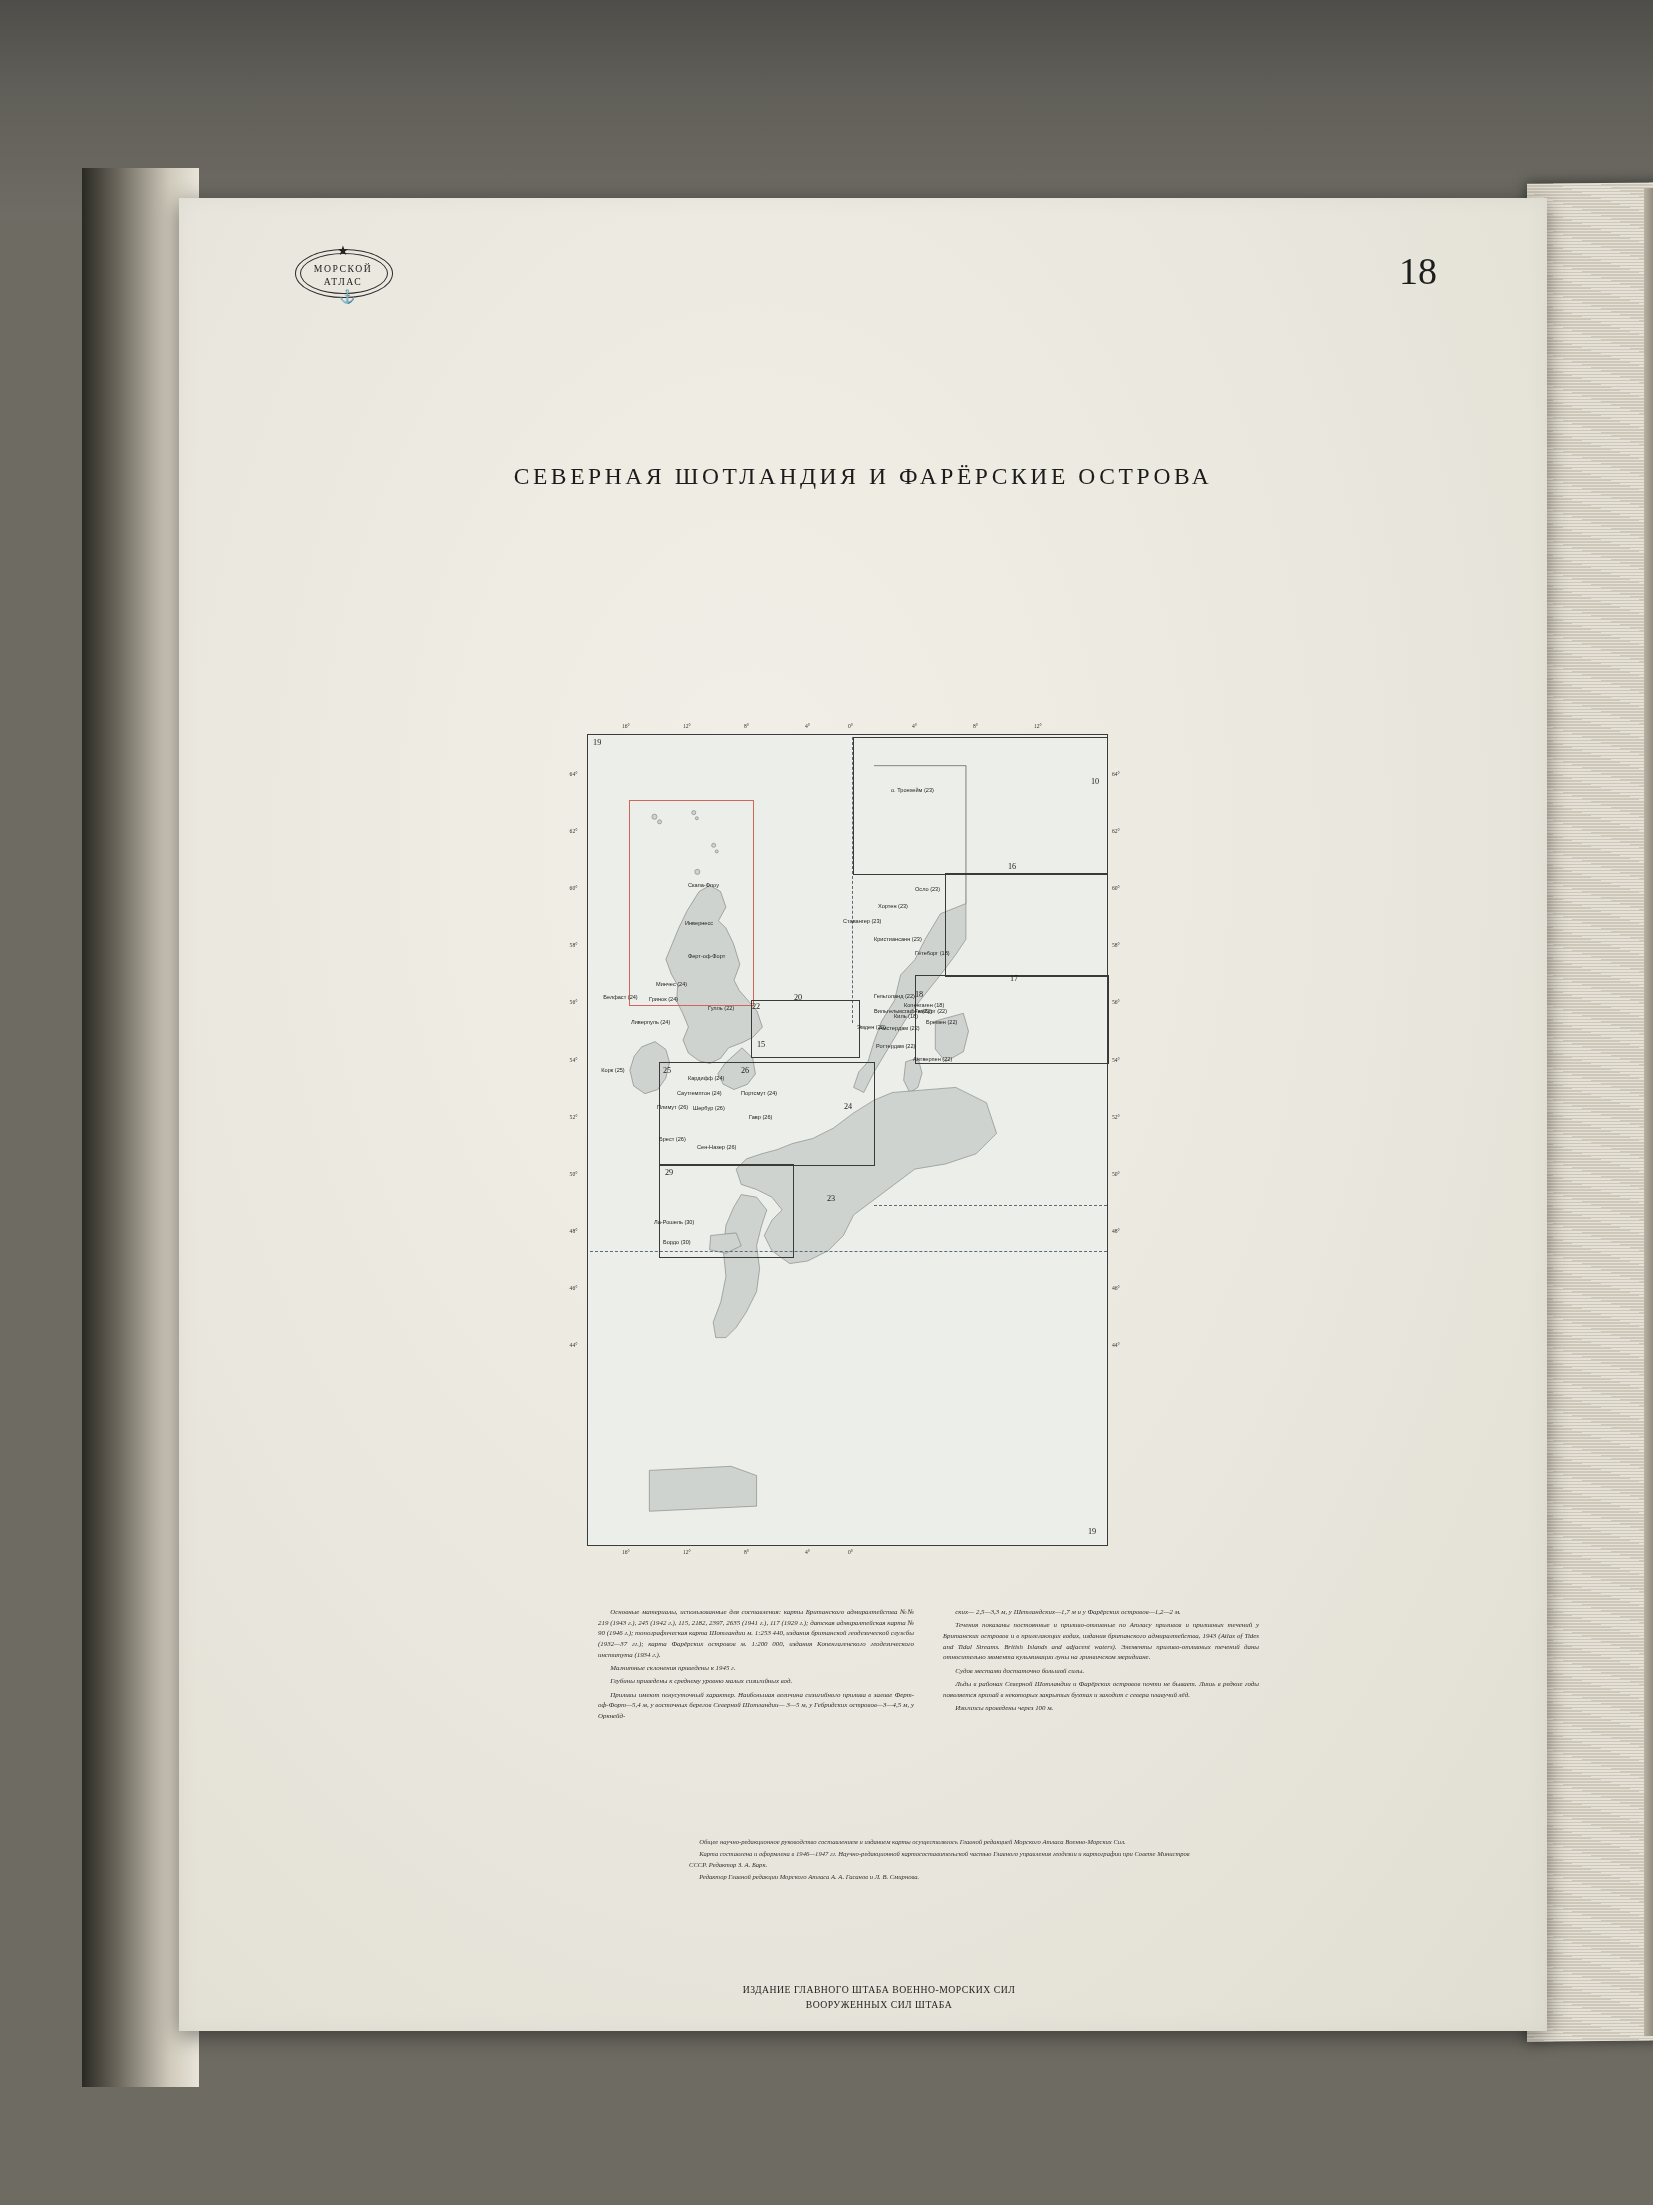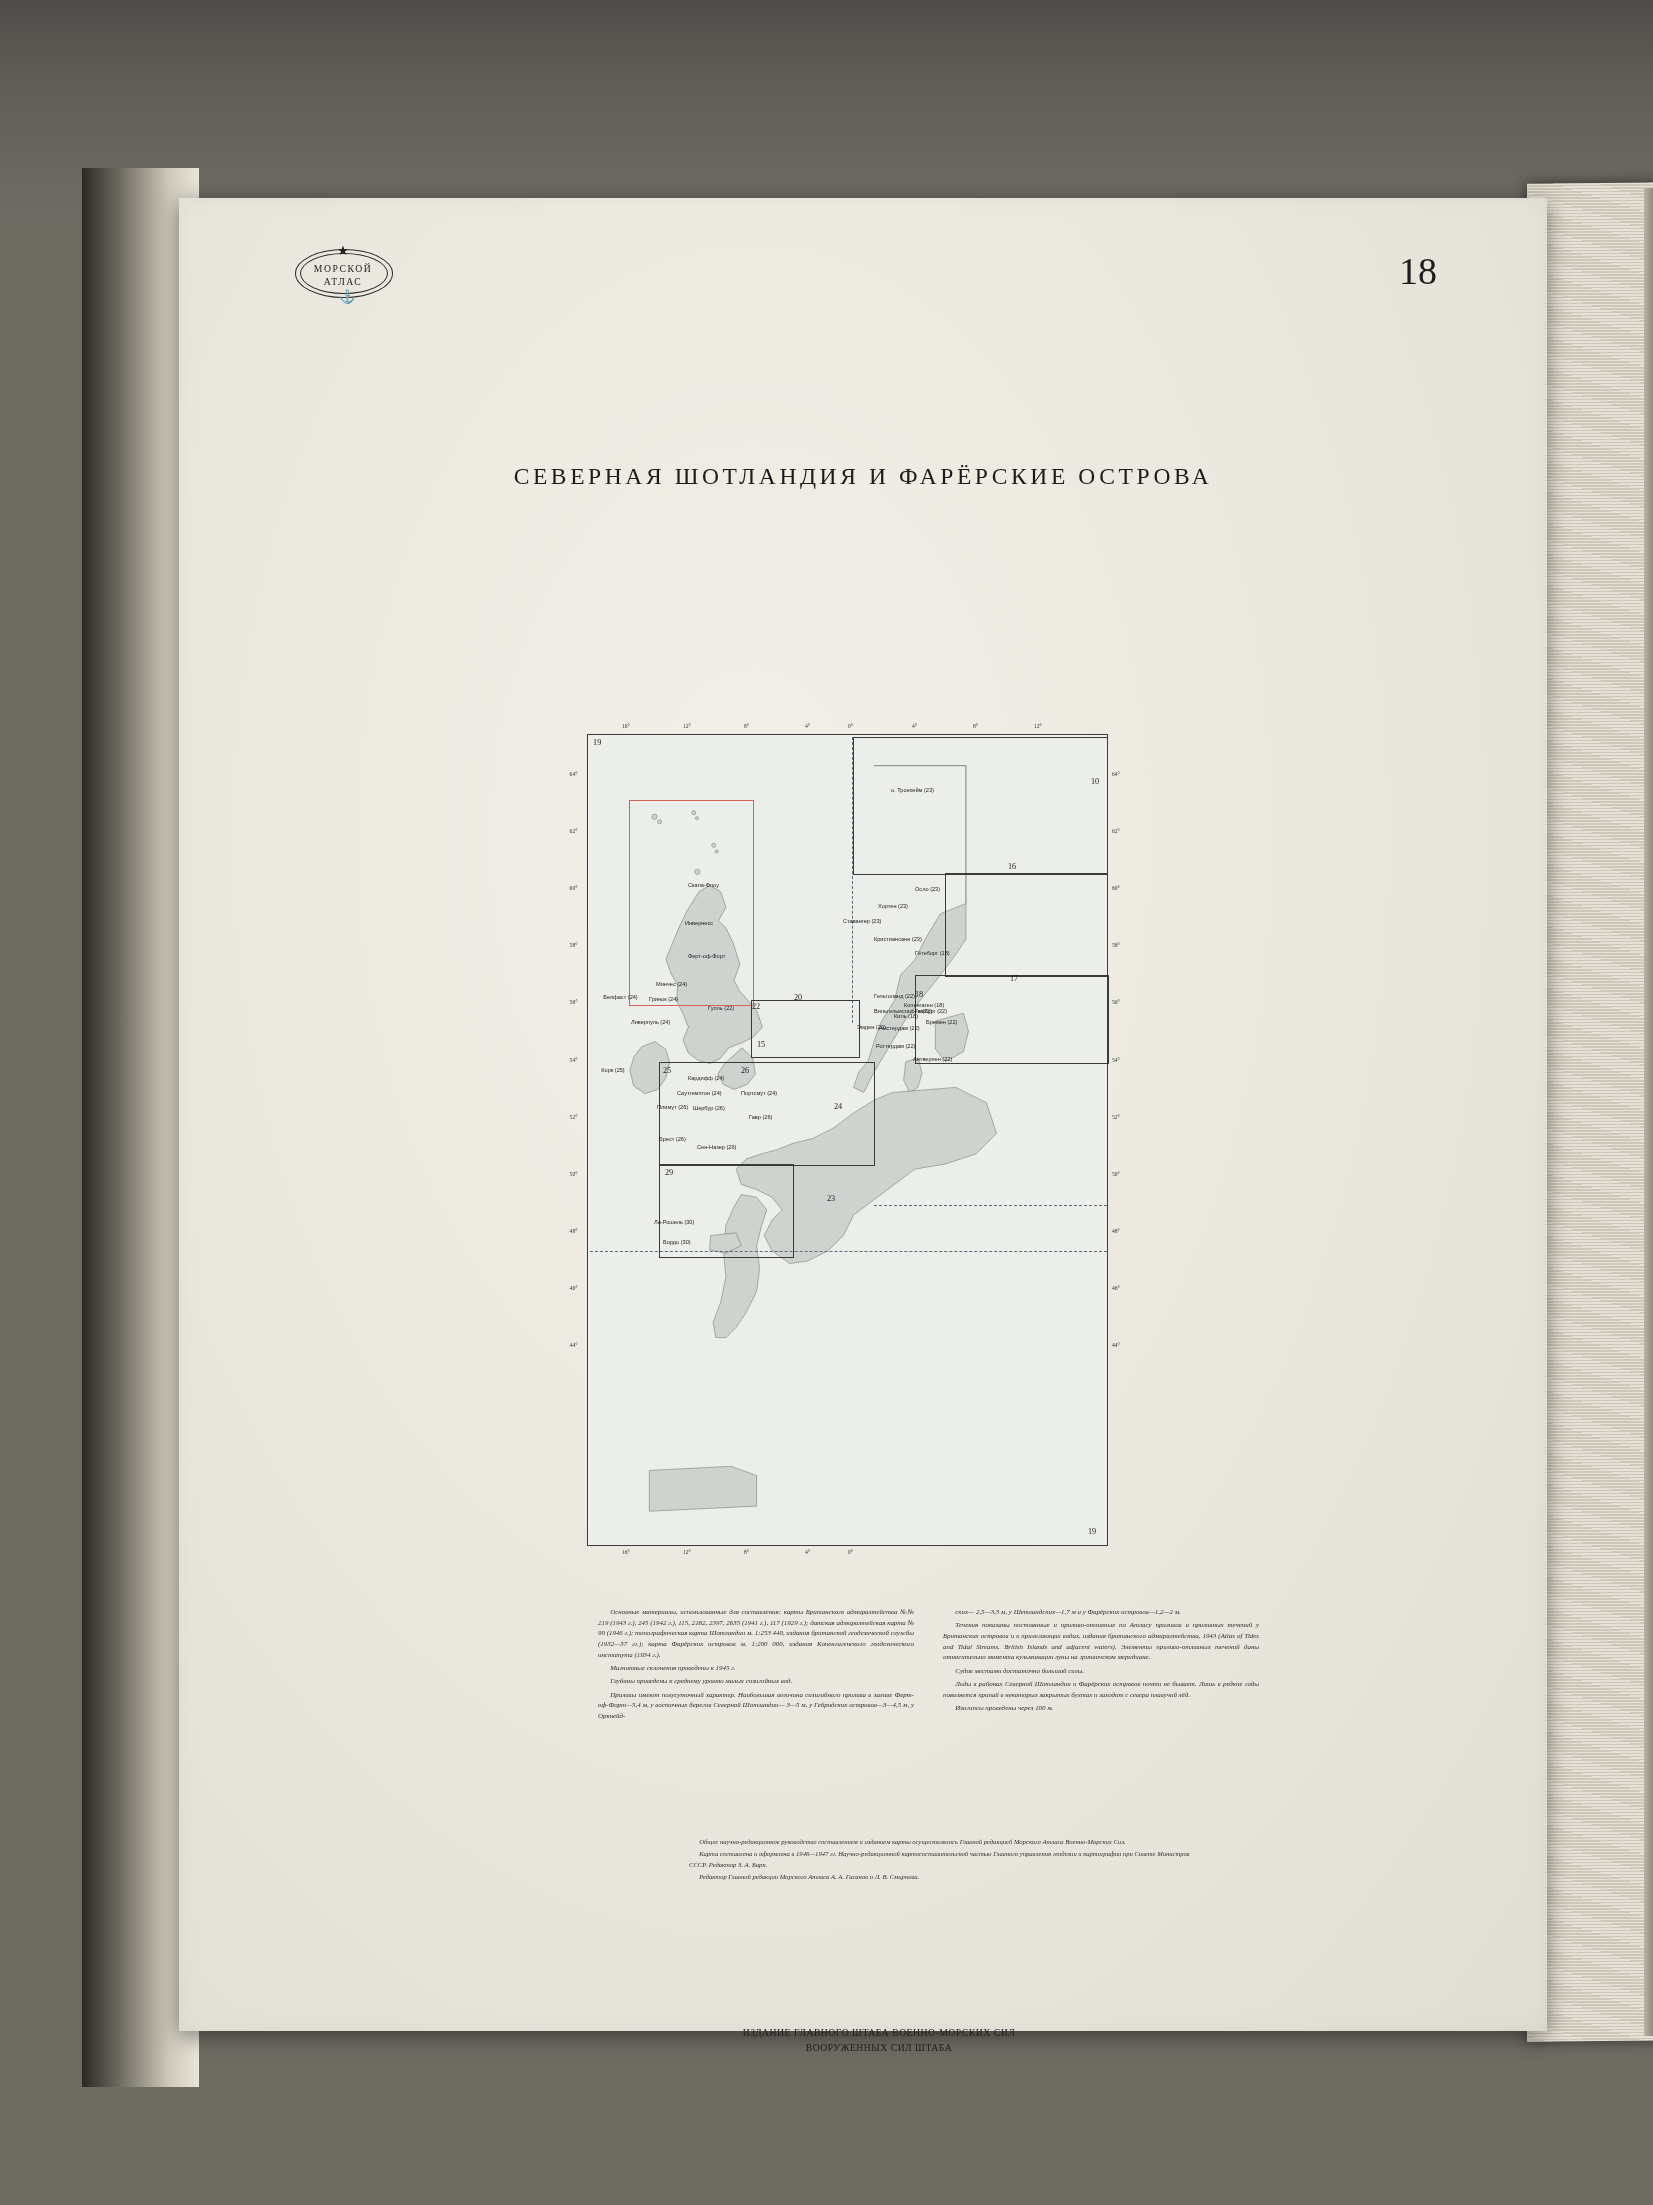--- a/index.html
+++ b/index.html
@@ -57,21 +57,21 @@
   .sheetbox{position:absolute;border:0.5px solid #3a3a38;}
   .dashv{position:absolute;border-left:1px dashed #5a6a7a;}
   .dashh{position:absolute;border-top:1px dashed #5a6a7a;}
 
   
   .notes{position:absolute;left:419px;top:1409px;width:669px;display:flex;gap:29px;}
   .col{width:316px;font-size:6.9px;line-height:1.55;color:#2a2a2a;font-style:italic;font-family:"Liberation Serif",serif;text-align:justify;}
   .col p{margin:0 0 2.6px 0;text-indent:12.3px;}
   .credits{position:absolute;left:510px;top:1639px;width:510px;font-size:6.6px;line-height:1.6;color:#2e2e2e;font-style:italic;text-align:left;}
   .credits p{margin:0 0 1.5px 0;text-indent:10.2px;}
-  .imprint{position:absolute;left:0;right:0;top:1828px;text-align:center;font-size:9.7px;letter-spacing:0.5px;color:#1d1d1d;line-height:1.5;margin-left:32px;}
+  .imprint{position:absolute;left:0;right:0;top:1785px;text-align:center;font-size:9.7px;letter-spacing:0.5px;color:#1d1d1d;line-height:1.5;margin-left:32px;}
 </style>
 </head>
 <body>
 
 <div id="page">
   <div class="desk"></div>
   <div class="desk-shadow-top"></div>
 
   <div class="book">
     <div class="pagestack"></div>
@@ -144,21 +144,21 @@
           <div class="boxnum" style="left:5.1px;top:3.1px;">19</div>
           <div class="boxnum" style="left:503px;top:42px;">10</div>
           <div class="boxnum" style="left:420px;top:127px;">16</div>
           <div class="boxnum" style="left:206px;top:258px;">20</div>
           <div class="boxnum" style="left:327px;top:255px;">18</div>
           <div class="boxnum" style="left:164px;top:267px;">22</div>
           <div class="boxnum" style="left:169px;top:305px;">15</div>
           <div class="boxnum" style="left:422px;top:239px;">17</div>
           <div class="boxnum" style="left:75px;top:331px;">25</div>
           <div class="boxnum" style="left:153px;top:331px;">26</div>
-          <div class="boxnum" style="left:246px;top:367px;">24</div>
+          <div class="boxnum" style="left:256px;top:367px;">24</div>
           <div class="boxnum" style="left:77px;top:433px;">29</div>
           <div class="boxnum" style="left:239px;top:459px;">23</div>
           <div class="boxnum" style="left:500px;top:792px;">19</div>
 
           <div class="lbl" style="left:303px;top:52px;">о. Тронхейм (23)</div>
           <div class="lbl" style="left:327px;top:151px;">Осло (23)</div>
           <div class="lbl" style="left:290px;top:168px;">Хортен (23)</div>
           <div class="lbl" style="left:255px;top:183px;">Ставангер (23)</div>
           <div class="lbl" style="left:286px;top:201px;">Кристиансанн (23)</div>
           <div class="lbl" style="left:327px;top:215px;">Гётеборг (18)</div>

